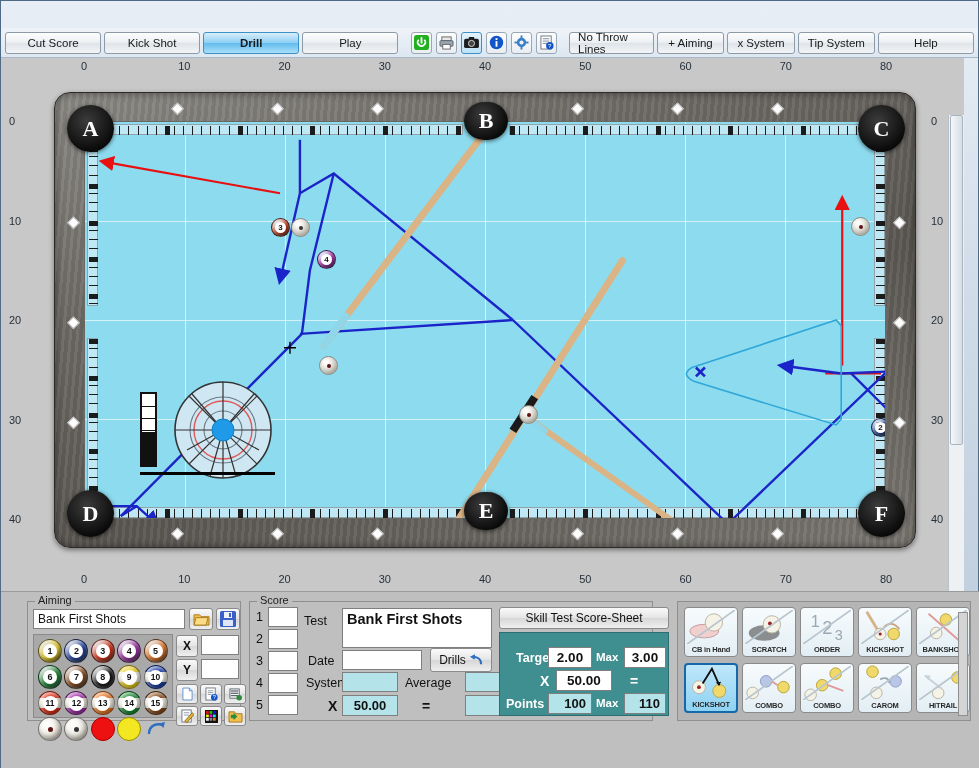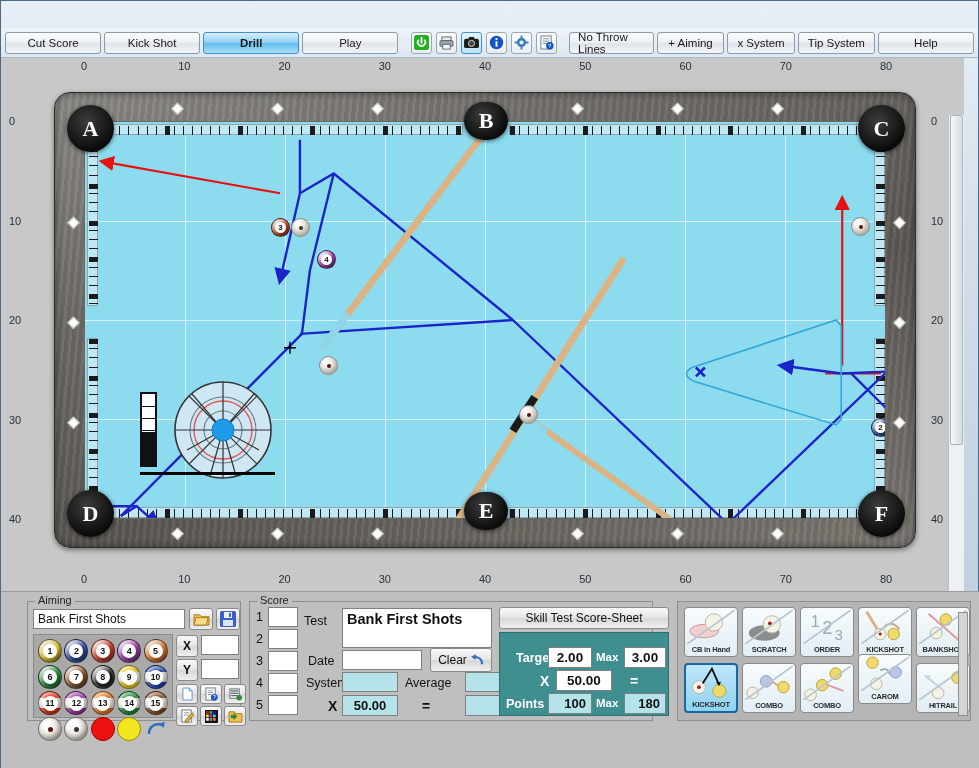--- a/index.html
+++ b/index.html
@@ -953,21 +953,21 @@
         </div>
 
       <span class="scorerow" style="left:54px; top:12px;">Test</span>
       <div class="scorebox" style="left:92px; top:6px; width:150px; height:40px; display:flex; align-items:flex-start; padding:2px 4px;">
         <span style="font-size:14.5px;font-weight:700;color:#111;">Bank First Shots</span>
       </div>
 
       <span class="scorerow" style="left:58px; top:52px;">Date</span>
       <div class="scorebox" style="left:92px; top:48px; width:80px; height:20px;"></div>
       <div class="sqbtn" style="position:absolute; left:180px; top:46px; width:62px; height:24px; gap:3px;">
-        <span>Clear</span>
+        <span>Drills</span>
         <svg width="14" height="13" viewBox="0 0 15 14">
           <path d="M13 11 C13 5 8 3 4 3" stroke="#2f6fc0" stroke-width="2.3" fill="none"></path>
           <path d="M1 3 L6.5 0.3 L6 6.2 z" fill="#2f6fc0"></path>
         </svg>
       </div>
 
       <span class="scorerow" style="left:56px; top:74px;">System</span>
       <div class="cyanfield" style="left:92px; top:70px; width:56px; height:20px;"></div>
       <span class="scorerow" style="left:155px; top:74px;">Average</span>
       <div class="cyanfield" style="left:215px; top:70px; width:40px; height:20px;"></div>
@@ -984,21 +984,21 @@
         <span class="tlabel" style="left:96px; top:18px; font-size:11.5px;">Max</span>
         <div class="whitefield" style="left:124px; top:14px; width:42px; height:21px; justify-content:center;">3.00</div>
 
         <span class="tlabel" style="left:40px; top:40px; font-size:14px;">X</span>
         <div class="whitefield" style="left:56px; top:37px; width:56px; height:21px; justify-content:center;">50.00</div>
         <span class="tlabel" style="left:130px; top:40px; font-size:14px;">=</span>
 
         <span class="tlabel" style="left:6px; top:64px;">Points</span>
         <div class="cyanfield" style="left:48px; top:60px; width:44px; height:21px;">100</div>
         <span class="tlabel" style="left:96px; top:64px; font-size:11.5px;">Max</span>
-        <div class="cyanfield" style="left:124px; top:60px; width:42px; height:21px;">180</div>
+        <div class="cyanfield" style="left:124px; top:60px; width:42px; height:21px;">110</div>
       </div>
     </div>
 
     <div class="grp" style="left:676px; top:9px; width:294px; height:120px; background:#b5b5b5;">
       <div id="shotrow1">
           <div class="shotbtn" style="left: 6px; top: 5px;">
             <div class="art"><svg viewBox="0 0 54 40">
                 <ellipse cx="20" cy="24" rx="15" ry="7" fill="#f0cfcf" stroke="#c79a9a"></ellipse>
                 <circle cx="30" cy="15" r="9" fill="#f5f2e6" stroke="#b9b3a2"></circle>
               </svg></div>
@@ -1083,21 +1083,21 @@
                 <circle cx="36" cy="10" r="6" fill="#f0d86a" stroke="#b8a43c"></circle>
                 <circle cx="22" cy="22" r="6" fill="#f0d86a" stroke="#b8a43c"></circle>
                 <circle cx="10" cy="32" r="6" fill="#f5f2e6" stroke="#b9b3a2"></circle>
                 <path d="M28 22 L44 28" stroke="#e09a9a" stroke-width="2"></path>
               </svg></div>
             <div class="disabled-slash"><svg width="100%" height="100%" preserveAspectRatio="none" viewBox="0 0 50 38">
                 <line x1="0" y1="38" x2="50" y2="0" stroke="#b9c6cf" stroke-width="2"></line>
               </svg></div>
             <div class="lbl">COMBO</div>
           </div>
-          <div class="shotbtn" style="left: 180px; top: 52px;">
+          <div class="shotbtn" style="left: 180px; top: 61px;">
             <div class="art"><svg viewBox="0 0 54 40">
                 <circle cx="14" cy="8" r="6" fill="#f0d86a" stroke="#b8a43c"></circle>
                 <circle cx="38" cy="18" r="6" fill="#b9c6e8" stroke="#8d9cc4"></circle>
                 <circle cx="18" cy="30" r="6" fill="#f5f2e6" stroke="#b9b3a2"></circle>
                 <path d="M22 16 q8 -4 10 4" stroke="#9aa8b2" stroke-width="2" fill="none"></path>
               </svg></div>
             <div class="disabled-slash"><svg width="100%" height="100%" preserveAspectRatio="none" viewBox="0 0 50 38">
                 <line x1="0" y1="38" x2="50" y2="0" stroke="#b9c6cf" stroke-width="2"></line>
               </svg></div>
             <div class="lbl">CAROM</div>

